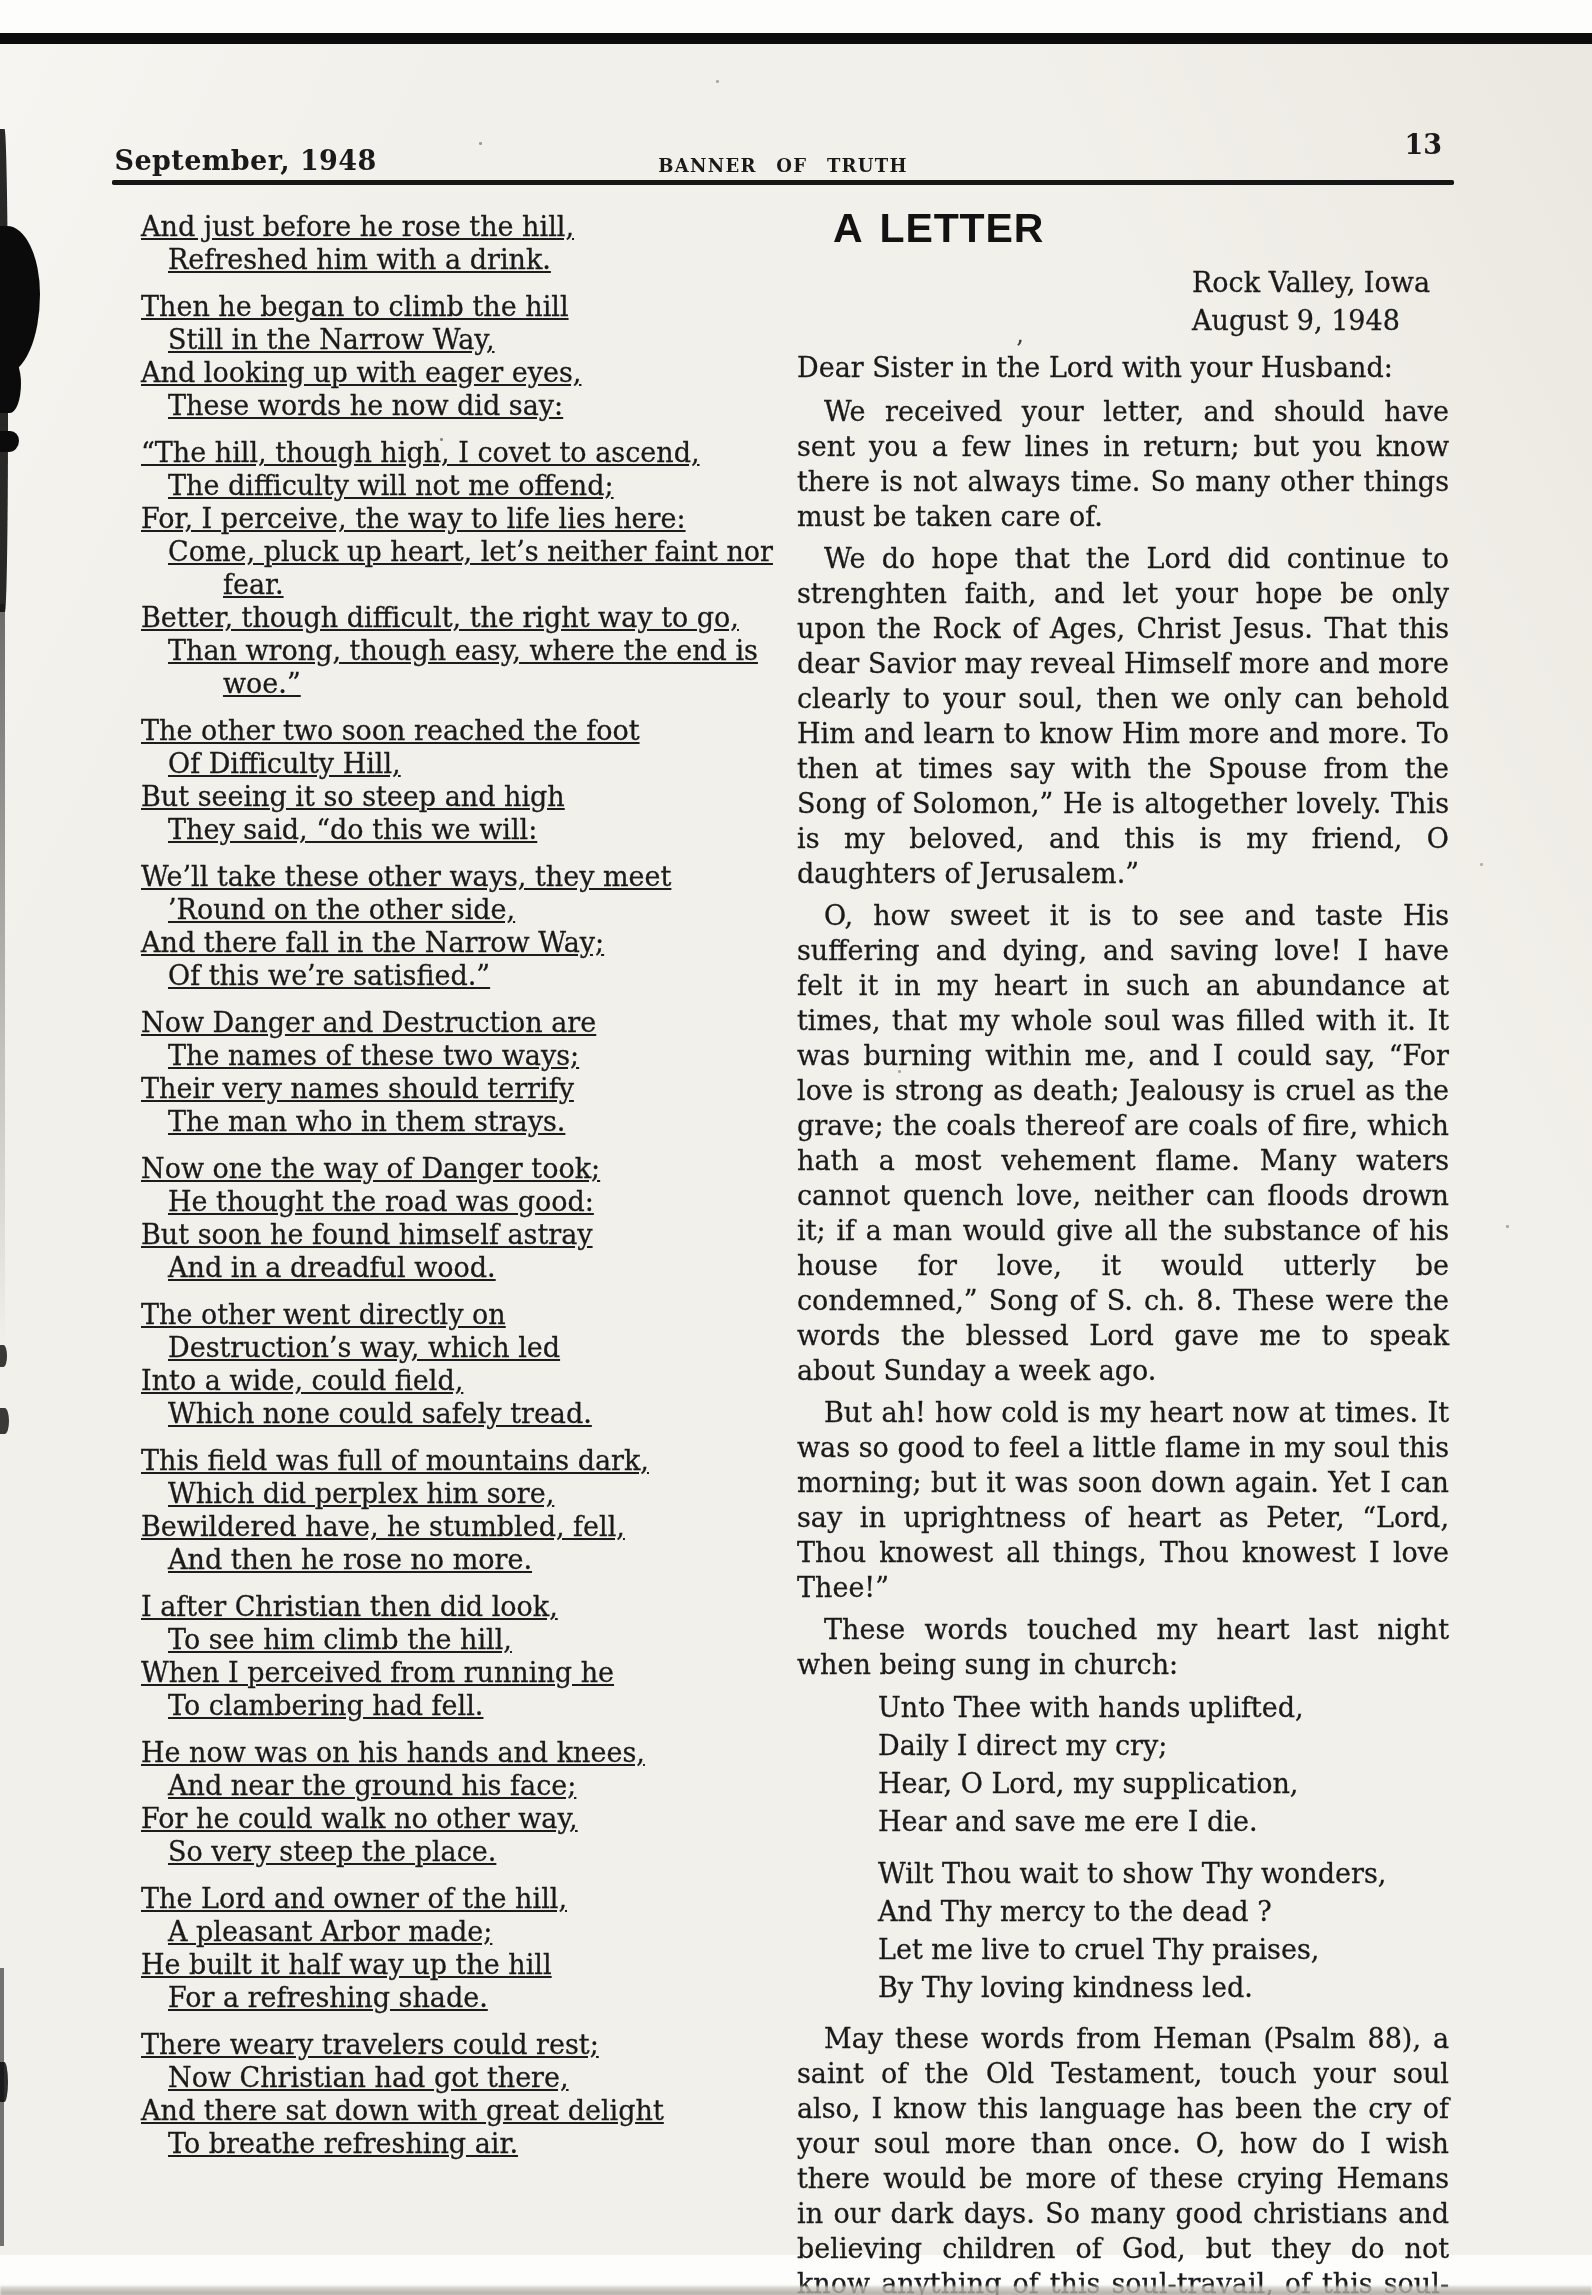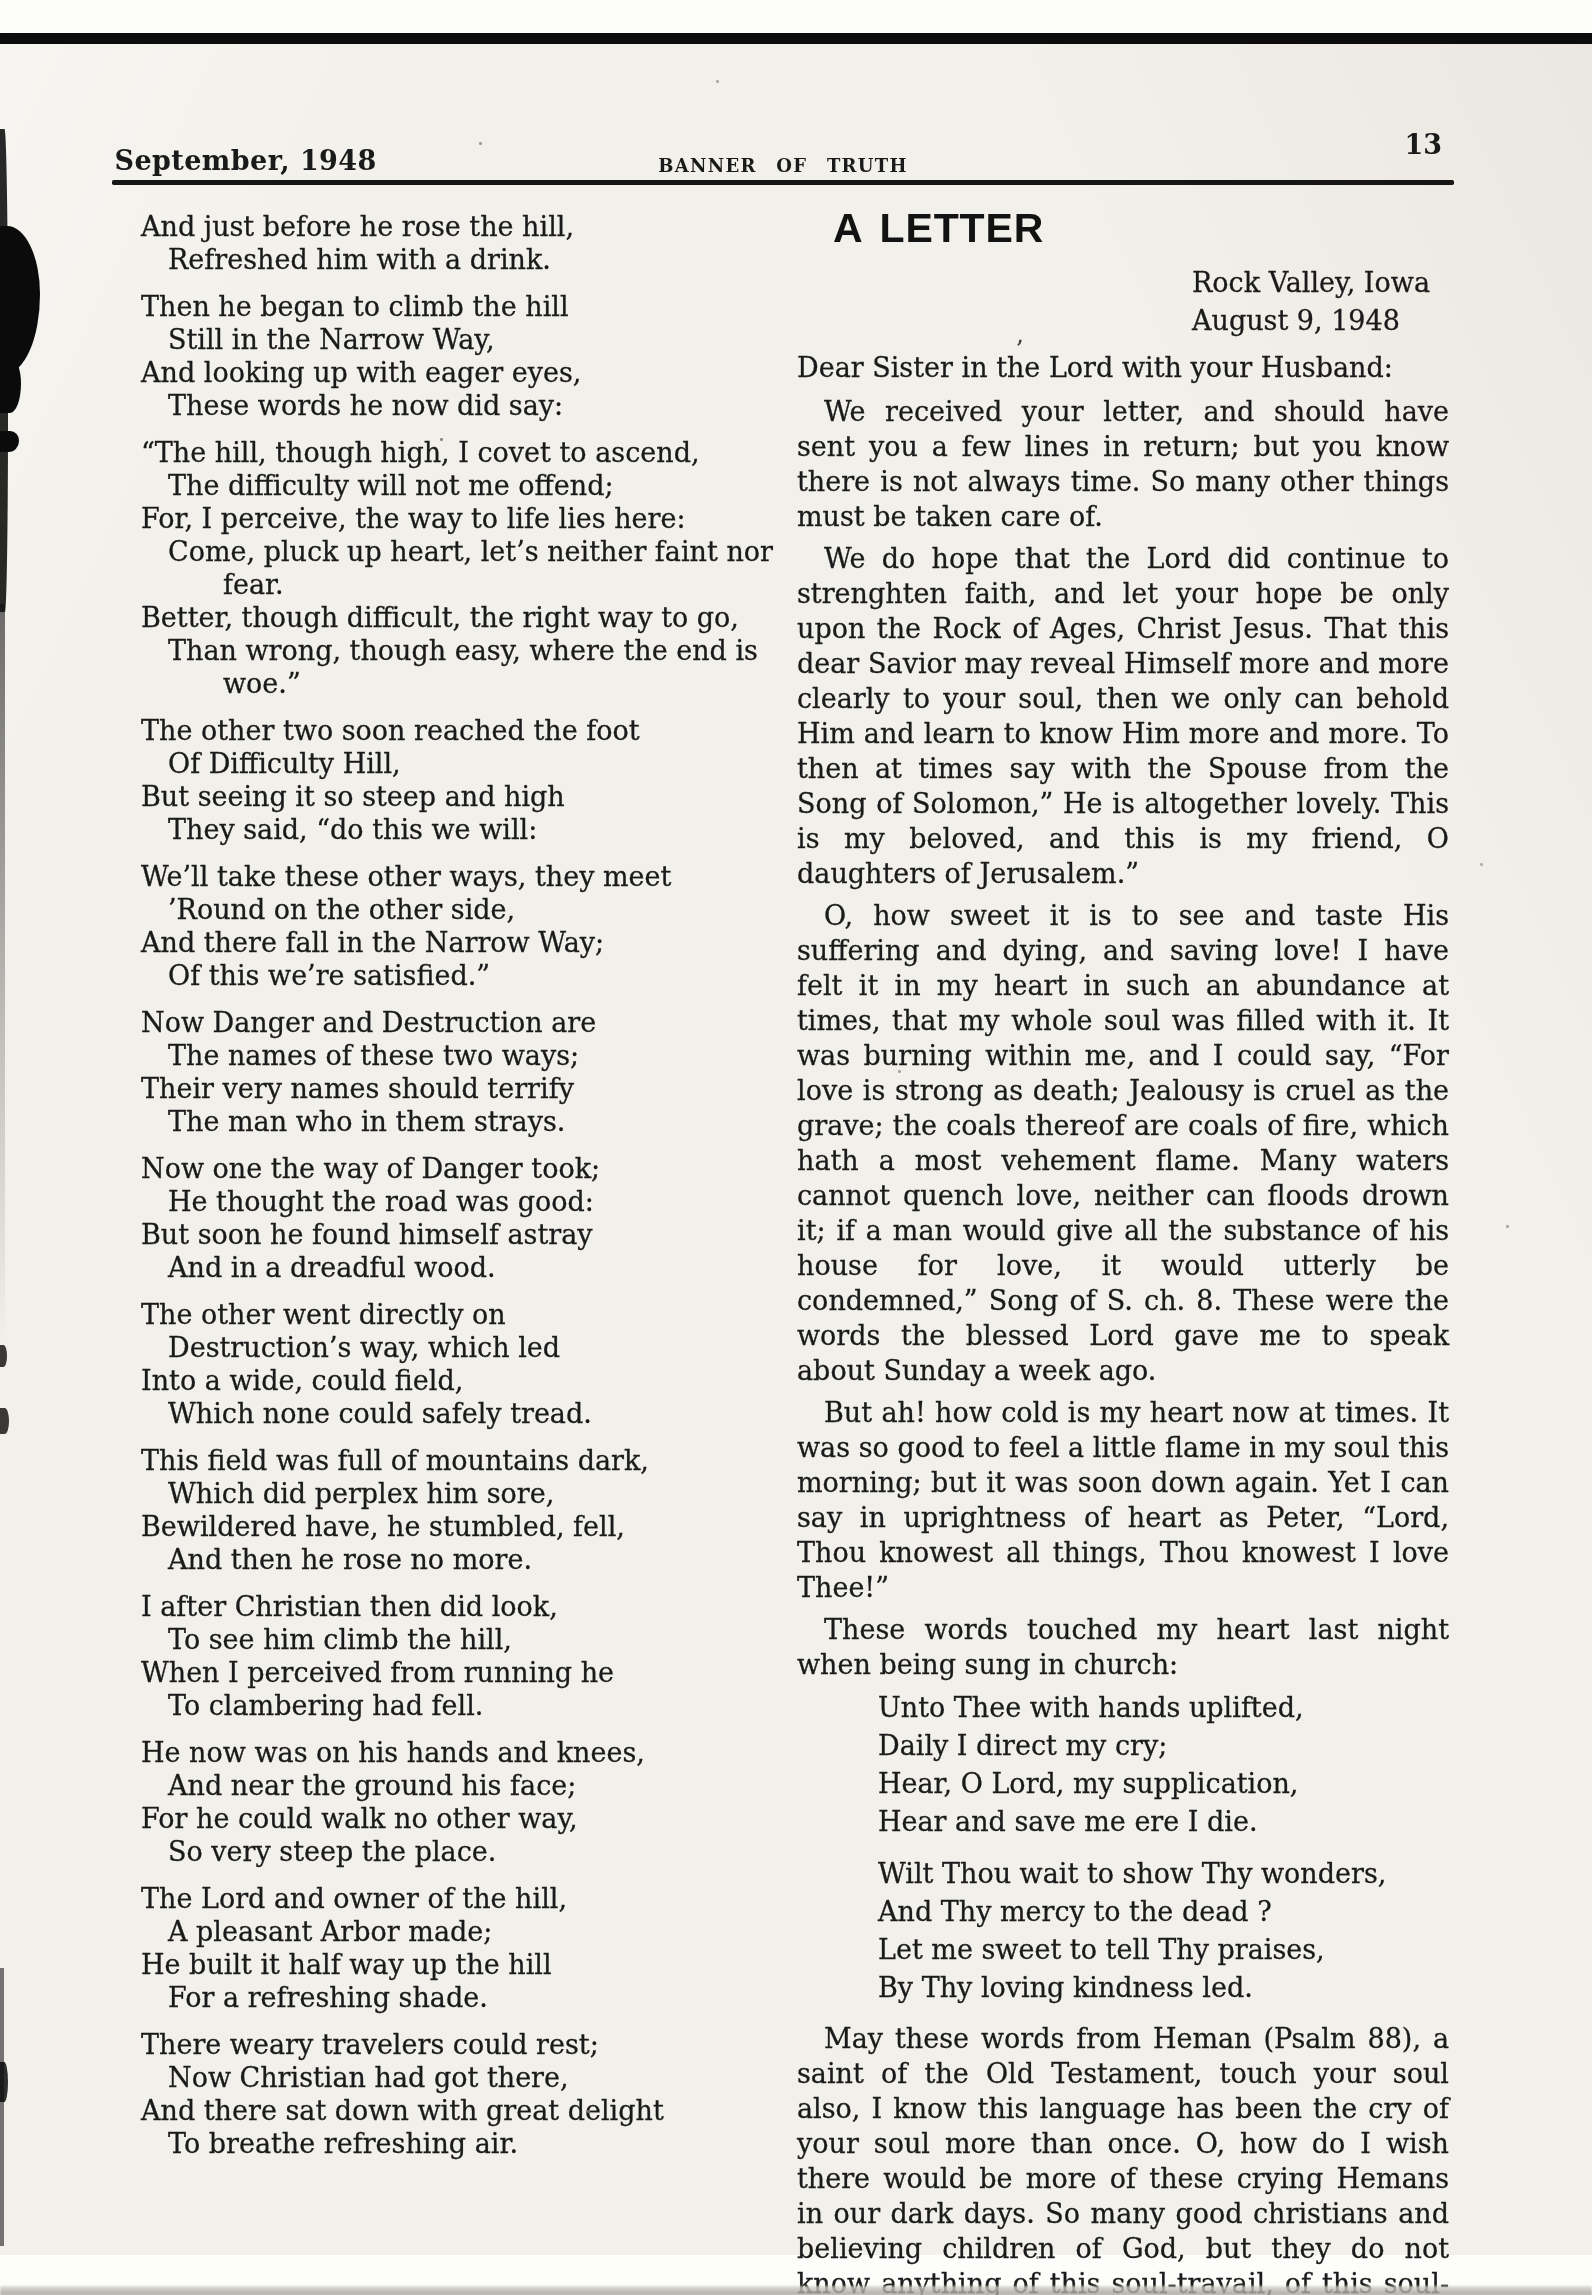--- a/index.html
+++ b/index.html
@@ -38,21 +38,21 @@
   .header{position:absolute;left:112px;top:101px;width:1342px;height:31px;}
   .h-date{position:absolute;left:2.6px;bottom:0;font-size:27px;font-weight:bold;letter-spacing:0.4px;}
   .h-title{position:absolute;left:50%;transform:translateX(-50%);bottom:0;font-size:18px;font-weight:bold;
     letter-spacing:1.3px;word-spacing:12px;white-space:nowrap;}
   .h-num{position:absolute;right:12px;bottom:16px;font-size:27px;font-weight:bold;}
   .rule{position:absolute;left:112px;top:136px;width:1342px;height:5.2px;background:#161616;border-radius:1.7px;}
   
   .col-poem{position:absolute;left:141px;top:166px;width:643px;font-size:27px;line-height:33px;
     -webkit-text-stroke:0.3px #1c1c1c;}
   .stanza{margin:0 0 14px 0;}
-  .pline{white-space:nowrap;}
+  .pline{white-space:nowrap;text-decoration:underline;}
   .ind1{padding-left:27px;}
   .ind2{padding-left:82px;}
   
   .col-letter{position:absolute;left:797px;top:163px;width:652px;font-size:27px;line-height:35px;
     -webkit-text-stroke:0.3px #1c1c1c;}
   .l-heading{margin:0 0 14px 36px;font-family:"Liberation Sans", sans-serif;font-weight:700;
     font-size:41px;line-height:43px;letter-spacing:0.9px;word-spacing:5.2px;color:#121212;
     -webkit-text-stroke:0;}
   .address{margin:0 0 10.4px 395px;line-height:38px;white-space:nowrap;}
   .salutation{margin:0 0 8.6px 0;line-height:35px;position:relative;}
@@ -180,21 +180,21 @@
           <p class="lpara">These words touched my heart last night when being sung in church:</p>
           <div class="hymn">
             <div class="hline">Unto Thee with hands uplifted,</div>
             <div class="hline">Daily I direct my cry;</div>
             <div class="hline">Hear, O Lord, my supplication,</div>
             <div class="hline">Hear and save me ere I die.</div>
           </div>
           <div class="hymn">
             <div class="hline">Wilt Thou wait to show Thy wonders,</div>
             <div class="hline">And Thy mercy to the dead ?</div>
-            <div class="hline">Let me sweet to tell Thy praises,</div>
+            <div class="hline">Let me live to cruel Thy praises,</div>
             <div class="hline">By Thy loving kindness led.</div>
           </div>
           <p class="lpara">May these words from Heman (Psalm 88), a saint of the Old Testament, touch your soul also, I know this language has been the cry of your soul more than once. O, how do I wish there would be more of these crying Hemans in our dark days. So many good christians and believing children of God, but they do not know anything of this soul-travail, of this soul-pain, of these soul-cries.</p>
         </div>
     </div>
 
     <div class="bottom-edge"></div>
   </div>
 
   <div class="artifact a-strip1"></div>

